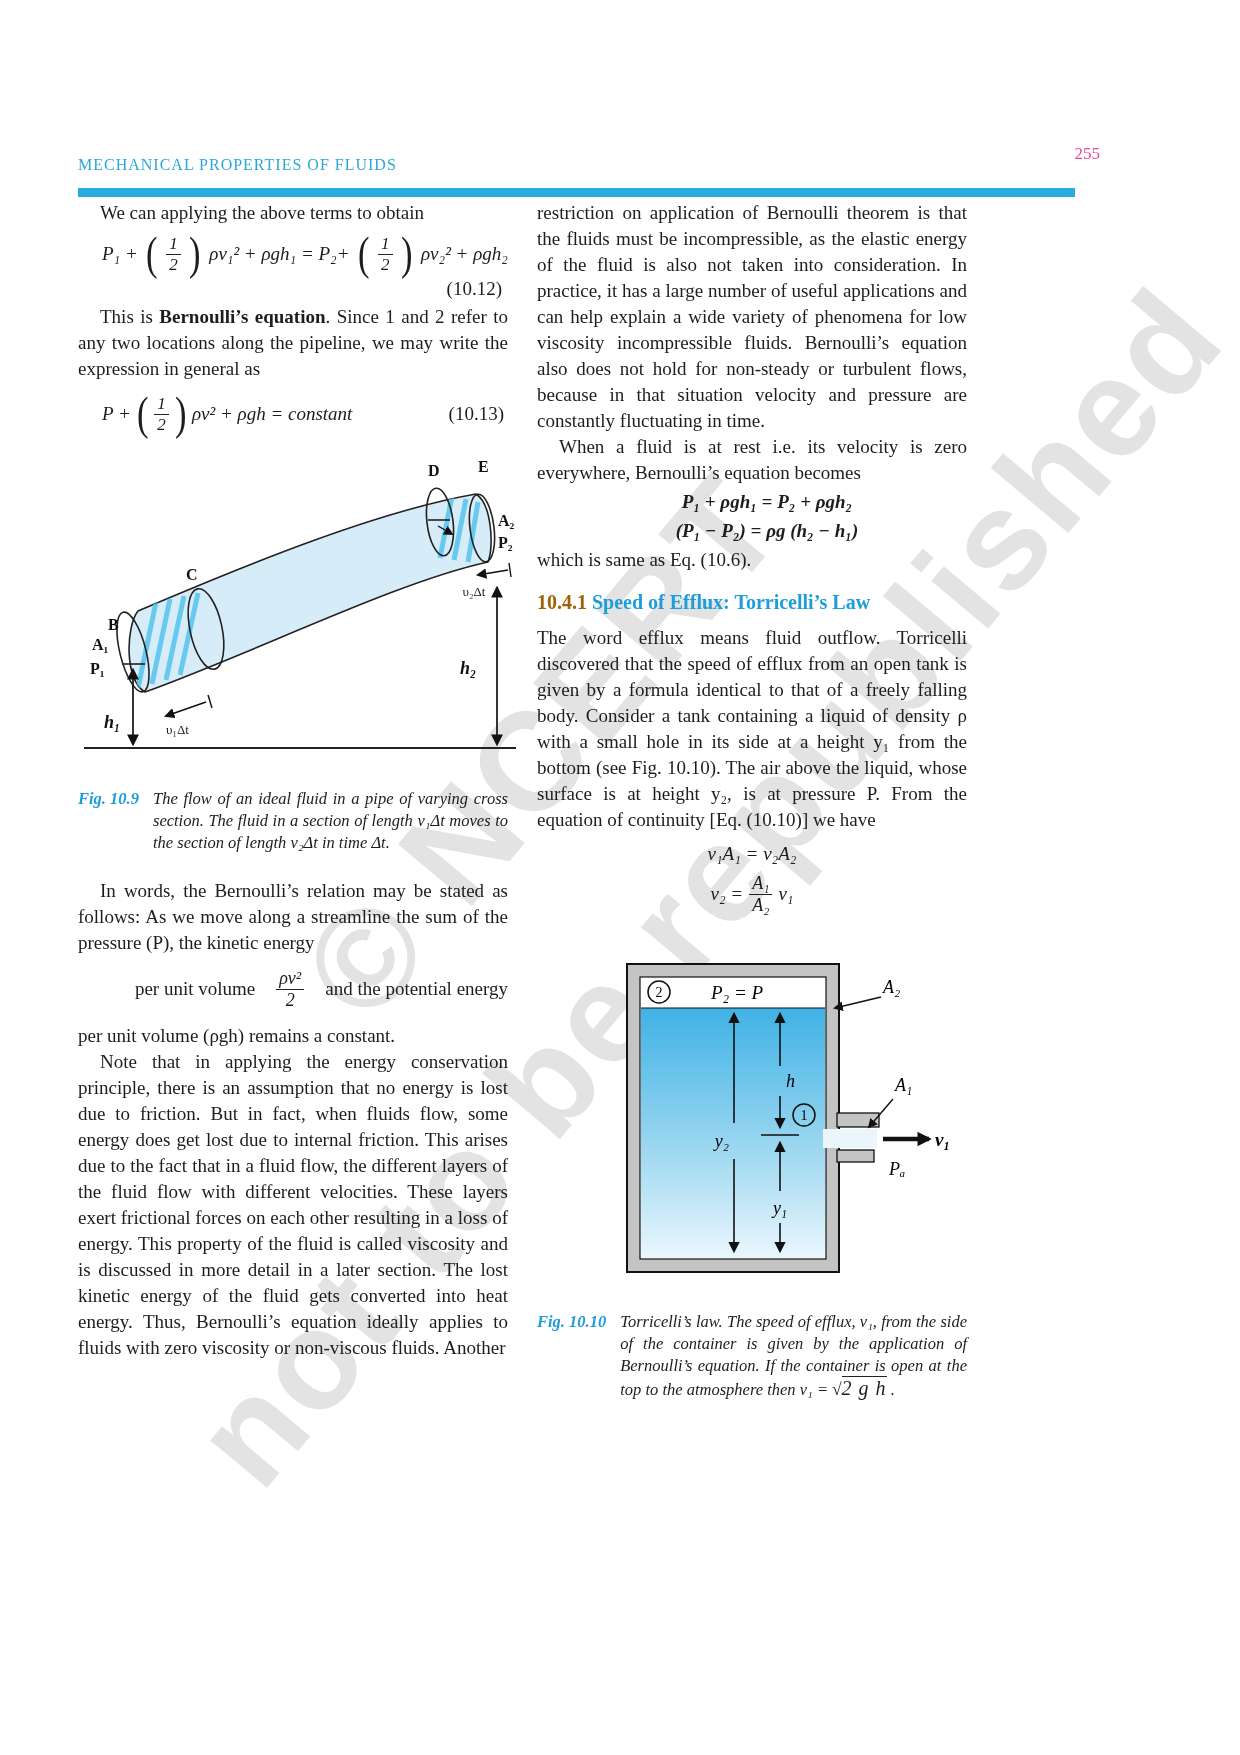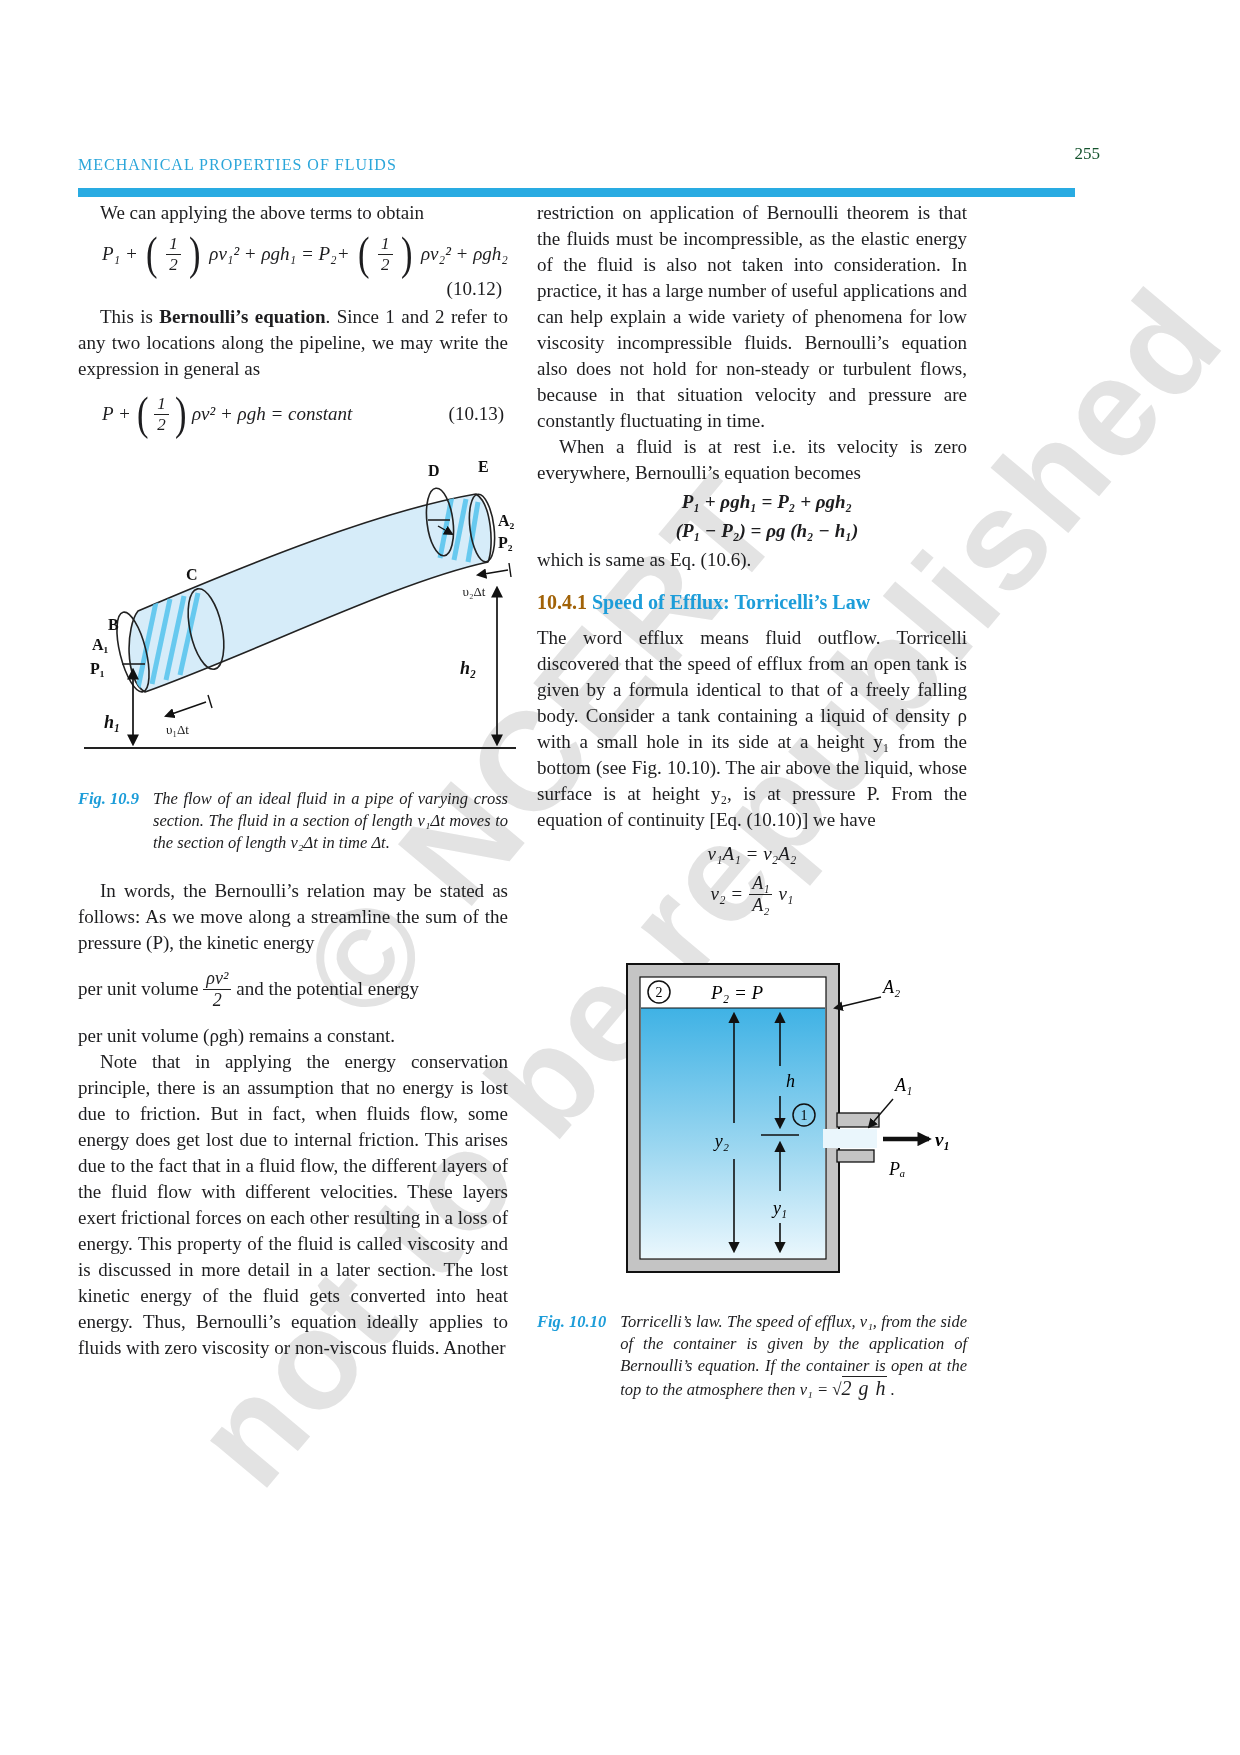--- a/index.html
+++ b/index.html
@@ -7,21 +7,21 @@
         font-family:"Liberation Serif",serif;color:#1d1d1f;}
   
   .watermark{position:absolute;left:-300px;top:600px;width:1850px;z-index:0;
              transform:rotate(-50deg);text-align:center;color:#e3e3e3;
              font-weight:bold;font-size:140px;line-height:1.55;letter-spacing:4px;
              font-family:"Liberation Sans",sans-serif;white-space:nowrap;}
   
   .running-head{position:absolute;left:78px;top:156px;font-size:16px;letter-spacing:1px;
                 color:#2ba6da;z-index:2;font-family:"Liberation Serif",serif;}
   .page-num{position:absolute;left:1040px;top:144px;width:60px;text-align:right;
-            font-size:17px;color:#14532d;z-index:2;}
+            font-size:17px;color:#ec4899;z-index:2;}
   .head-bar{position:absolute;left:78px;top:188px;width:997px;height:9px;background:#29abe2;z-index:2;}
   
   .col{position:absolute;top:200px;width:430px;z-index:1;font-size:19px;line-height:26px;
        text-align:justify;}
   .col-left{left:78px;}
   .col-right{left:537px;}
   p{margin:0;}
   .indent{text-indent:22px;}
   .bold{font-weight:bold;}
   .math{font-style:italic;}
@@ -167,21 +167,21 @@
       </svg>
     </div>
 
     <div class="caption" style="margin-top:20px;">
       <span class="cap-label">Fig. 10.9</span>
       <span class="cap-text">The flow of an ideal fluid in a pipe of varying cross section. The fluid in a section of length v₁Δt moves to the section of length v₂Δt in time Δt.</span>
     </div>
 
     <p class="indent" style="margin-top:24px;">In words, the Bernoulli’s relation may be stated as follows: As we move along a streamline the sum of the pressure (P), the kinetic energy</p>
 
-    <div class="fraceq" style="justify-content:flex-start;gap:5px;margin:12px 0;">
+    <div class="fraceq" style="justify-content:flex-end;gap:21px;margin:12px 0;">
       <span>per unit volume</span>
       <span class="frac">
         <span class="num">ρv²</span>
         <span class="den">2</span>
       </span>
       <span>and the potential energy</span>
     </div>
 
     <p>per unit volume (ρgh) remains a constant.</p>
     <p class="indent">Note that in applying the energy conservation principle, there is an assumption that no energy is lost due to friction. But in fact, when fluids flow, some energy does get lost due to internal friction. This arises due to the fact that in a fluid flow, the different layers of the fluid flow with different velocities. These layers exert frictional forces on each other resulting in a loss of energy. This property of the fluid is called viscosity and is discussed in more detail in a later section. The lost kinetic energy of the fluid gets converted into heat energy. Thus, Bernoulli’s equation ideally applies to fluids with zero viscosity or non-viscous fluids. Another</p>

